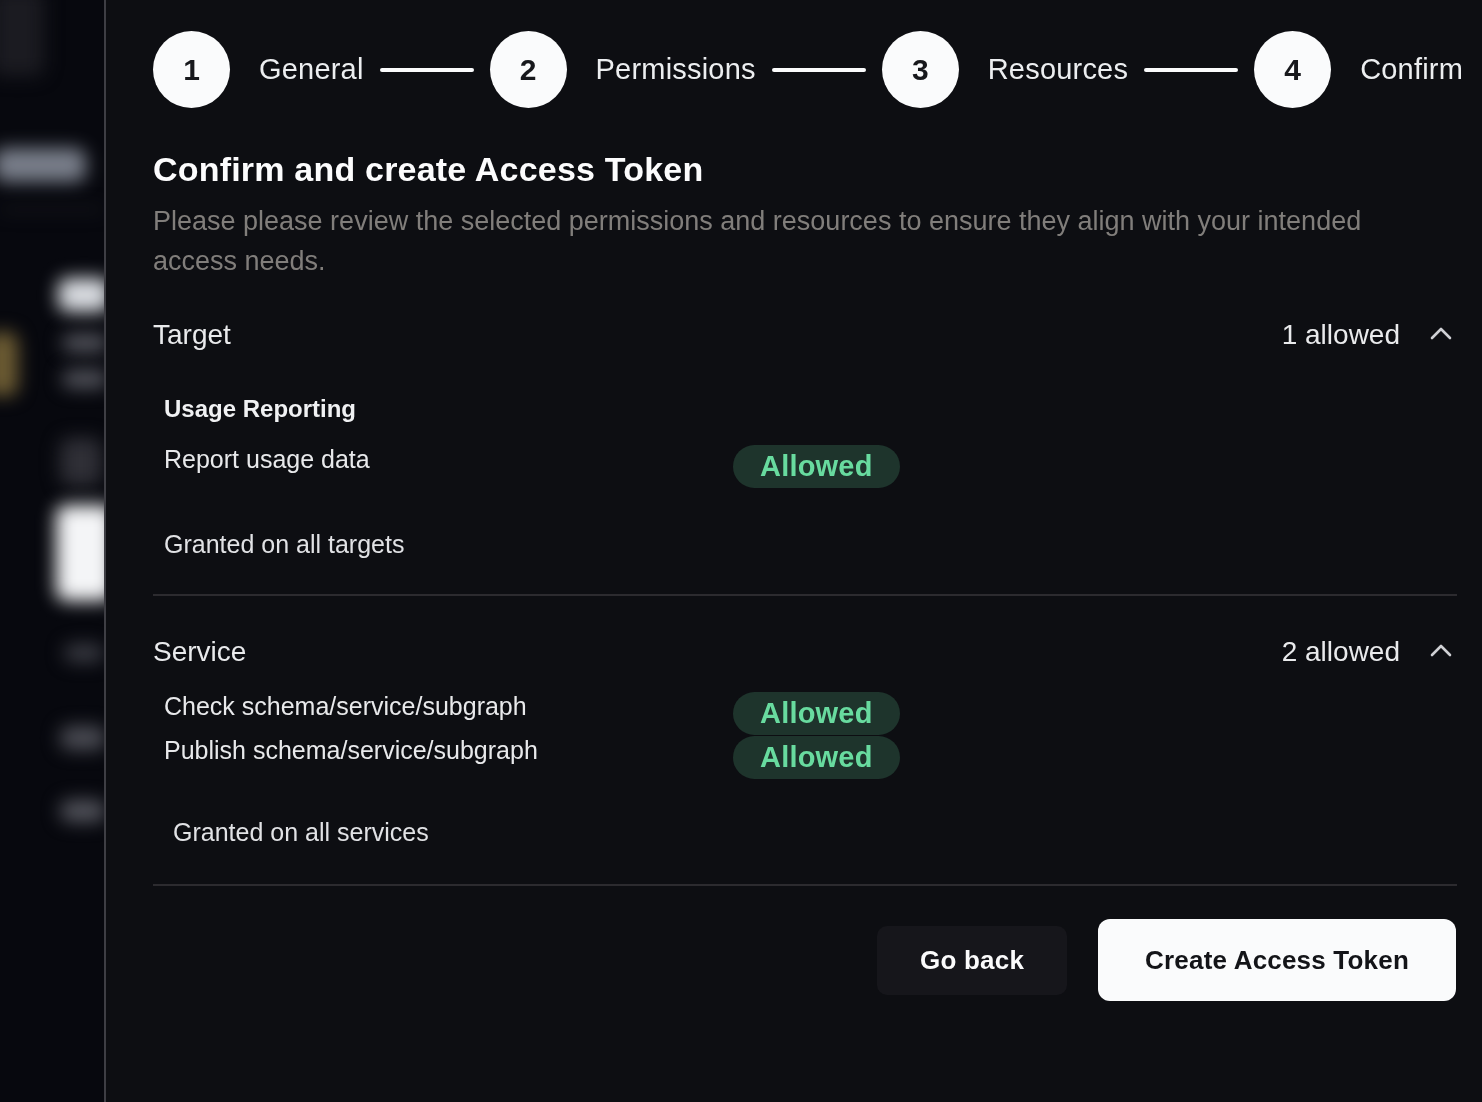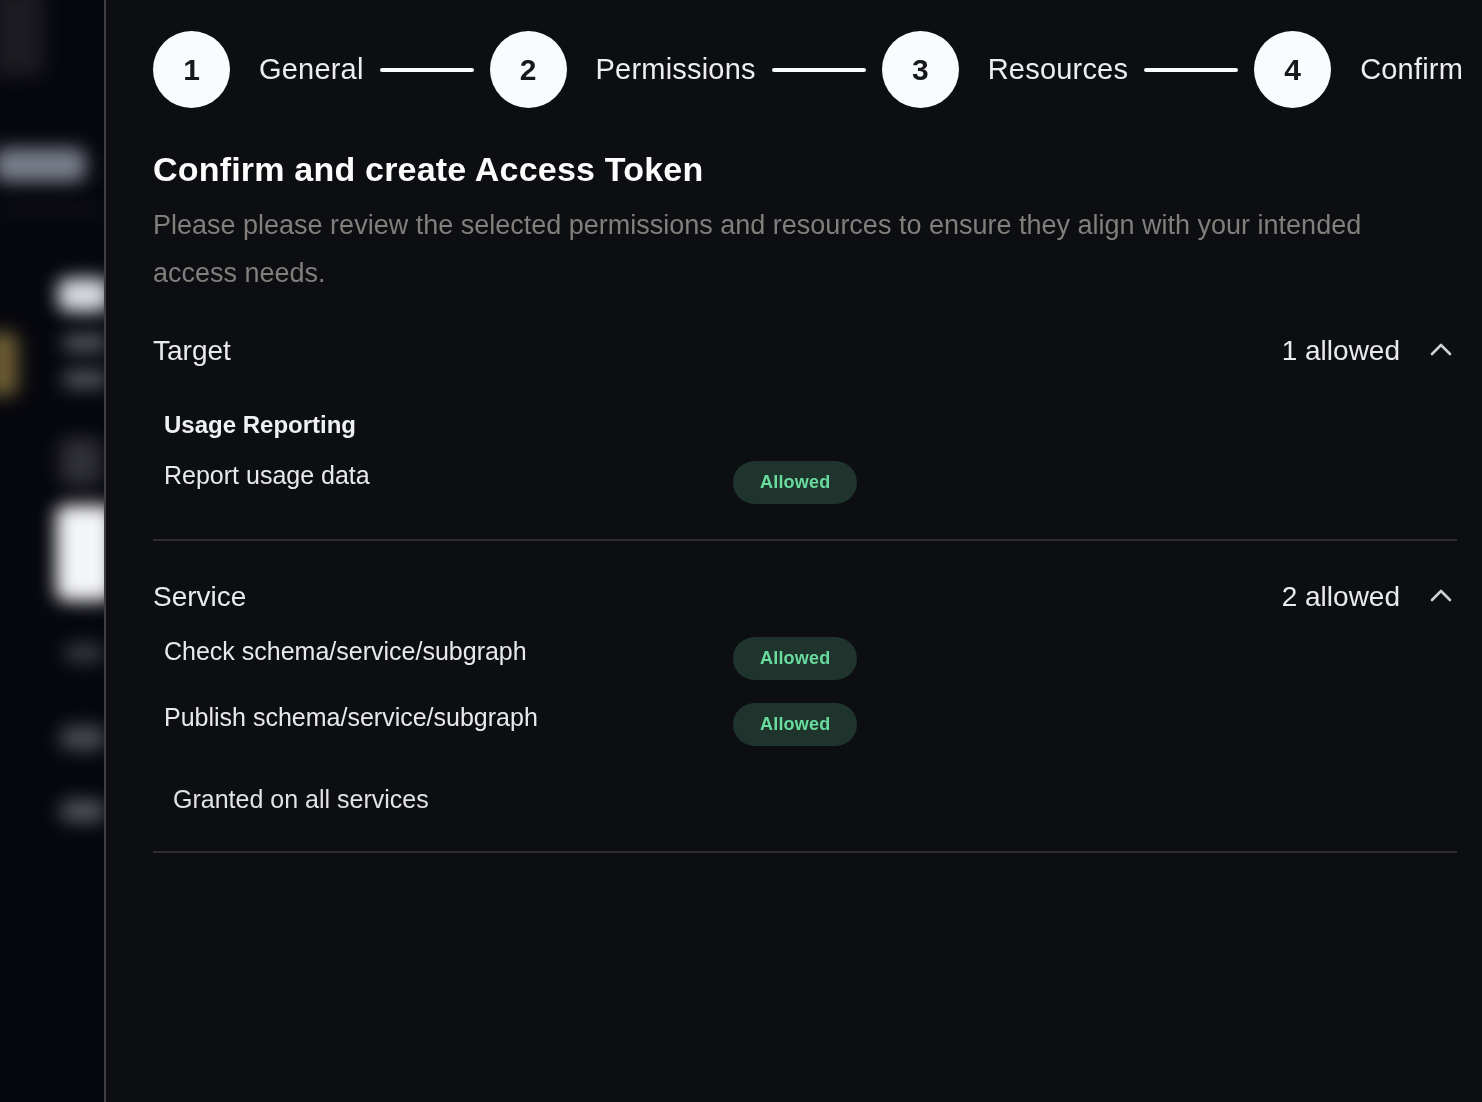--- a/index.html
+++ b/index.html
@@ -63,21 +63,21 @@
   }
 
   
   .page-title {
     margin-top: 42px;
     font-size: 34px; font-weight: 700; color: #fcfcfd;
     letter-spacing: .2px;
   }
   .page-subtitle {
     margin-top: 12px;
-    font-size: 27px; line-height: 48px; color: #817e7b;
+    font-size: 27px; line-height: 40px; color: #817e7b;
     max-width: 1230px;
   }
 
   
   .section-header {
     display: flex; align-items: center; justify-content: space-between;
   }
   .section-header.first { margin-top: 38px; }
   .section-header.second { margin-top: 40px; align-items: flex-end; }
   .section-name { font-size: 28px; color: #e9eaec; }
@@ -93,27 +93,27 @@
     font-size: 24px; font-weight: 700; color: #f0f1f3;
   }
   .group-title.svc { margin-top: 46px; }
 
   .perm-row {
     display: flex; align-items: flex-start;
     margin-left: 11px;
   }
   .perm-row.r1 { margin-top: 22px; }
   .perm-row.r2 { margin-top: 24px; }
-  .perm-row.r3 { margin-top: 23px; }
+  .perm-row.r3 { margin-top: 1px; }
   .perm-label { width: 569px; font-size: 25px; color: #e8e9eb; flex: none; }
   .status-badge {
     display: inline-flex; align-items: center; justify-content: center;
     height: 43px; padding: 0 27px; border-radius: 22px;
     background: #1e342c; color: #68db9f;
-    font-size: 18px; font-weight: 700; letter-spacing: .2px;
+    font-size: 29px; font-weight: 700; letter-spacing: .2px;
   }
 
   .granted-note {
     margin-left: 11px;
     font-size: 25px; color: #e1e2e5;
   }
   .granted-note.t { margin-top: 42px; }
   .granted-note.s { margin-top: 39px; margin-left: 20px; }
 
   .divider {
@@ -203,20 +203,21 @@
     </div>
   </div>
 
   <div class="group-title">Usage Reporting</div>
 
   <div class="perm-row r1">
     <div class="perm-label">Report usage data</div>
     <div class="status-badge">Allowed</div>
   </div>
 
+  <div class="granted-note t">Granted on all targets</div>
 
   <hr class="divider">
 
   <div class="section-header second">
     <div class="section-name">Service</div>
     <div class="section-right">
       <span class="allowed-count">2 allowed</span>
       <button class="chevron-btn">
         <span>
           <svg width="22" height="15" viewBox="0 0 22 15" fill="none">
@@ -234,14 +235,18 @@
   </div>
   <div class="perm-row r3">
     <div class="perm-label">Publish schema/service/subgraph</div>
     <div class="status-badge">Allowed</div>
   </div>
 
   <div class="granted-note s">Granted on all services</div>
 
   <hr class="divider d2">
 
+  <div class="footer">
+    <button class="btn btn-goback">Go back</button>
+    <button class="btn btn-create">Create Access Token</button>
+  </div>
 
 </div>
 
 </body></html>

